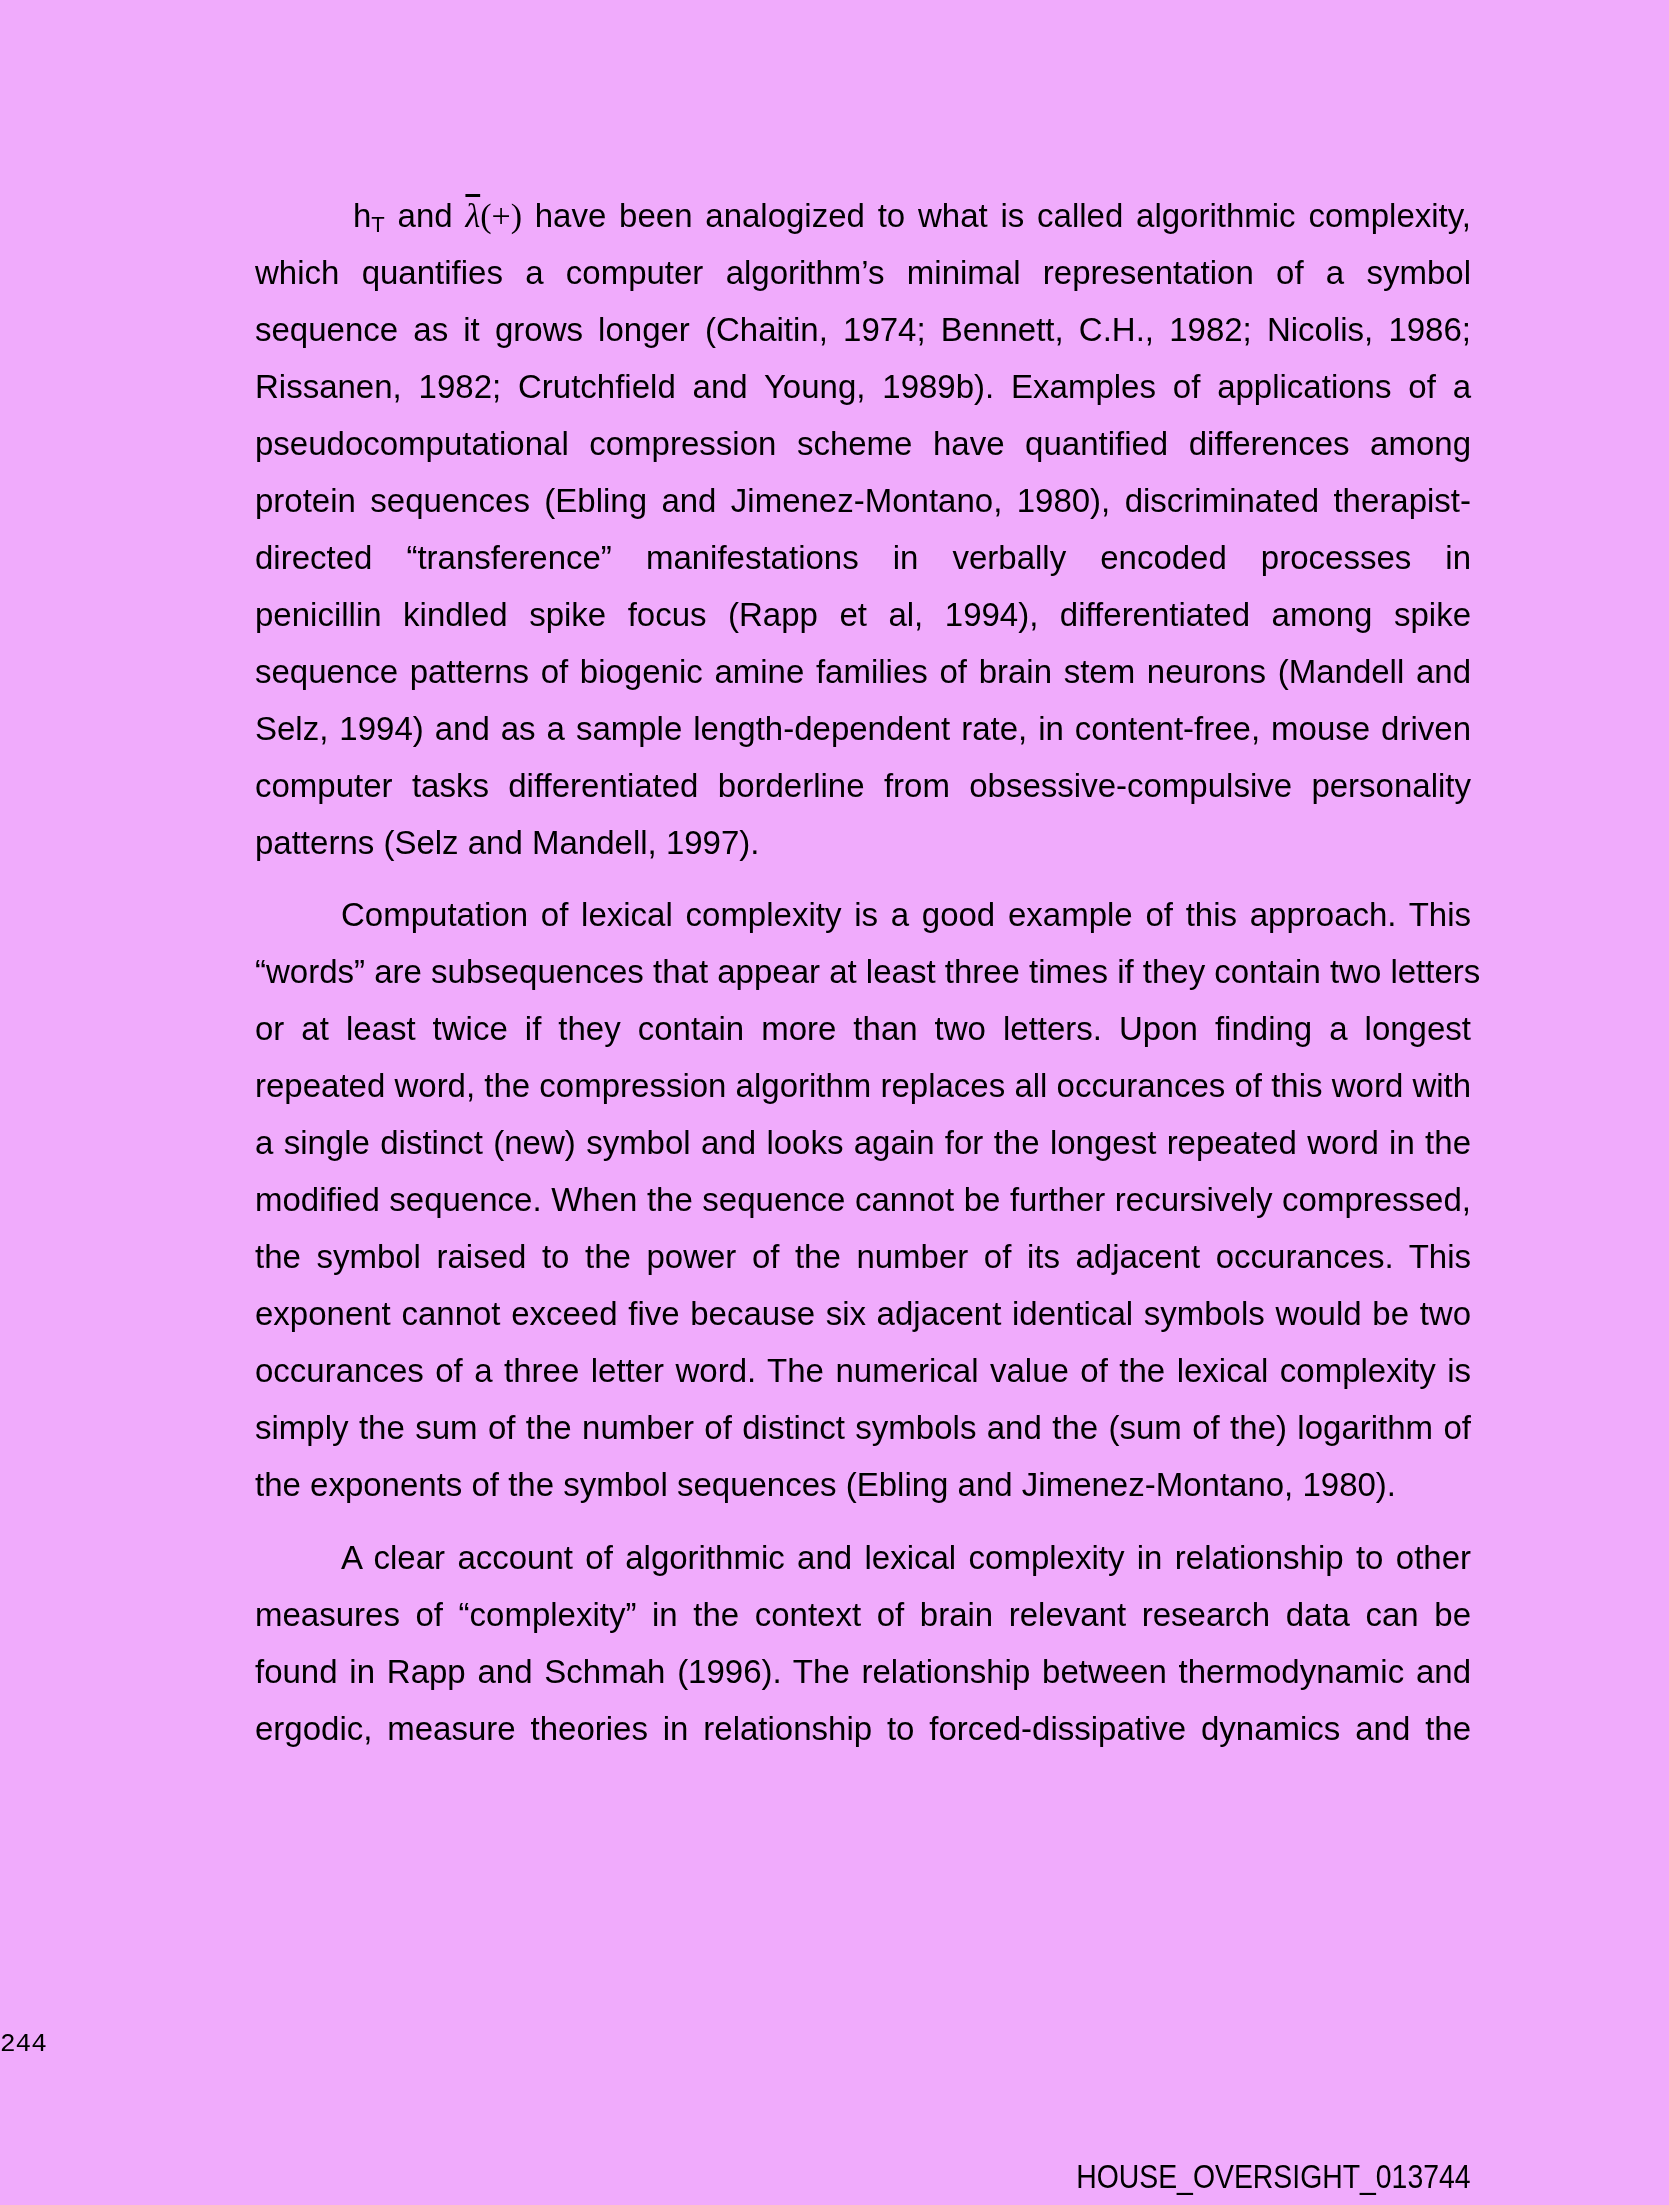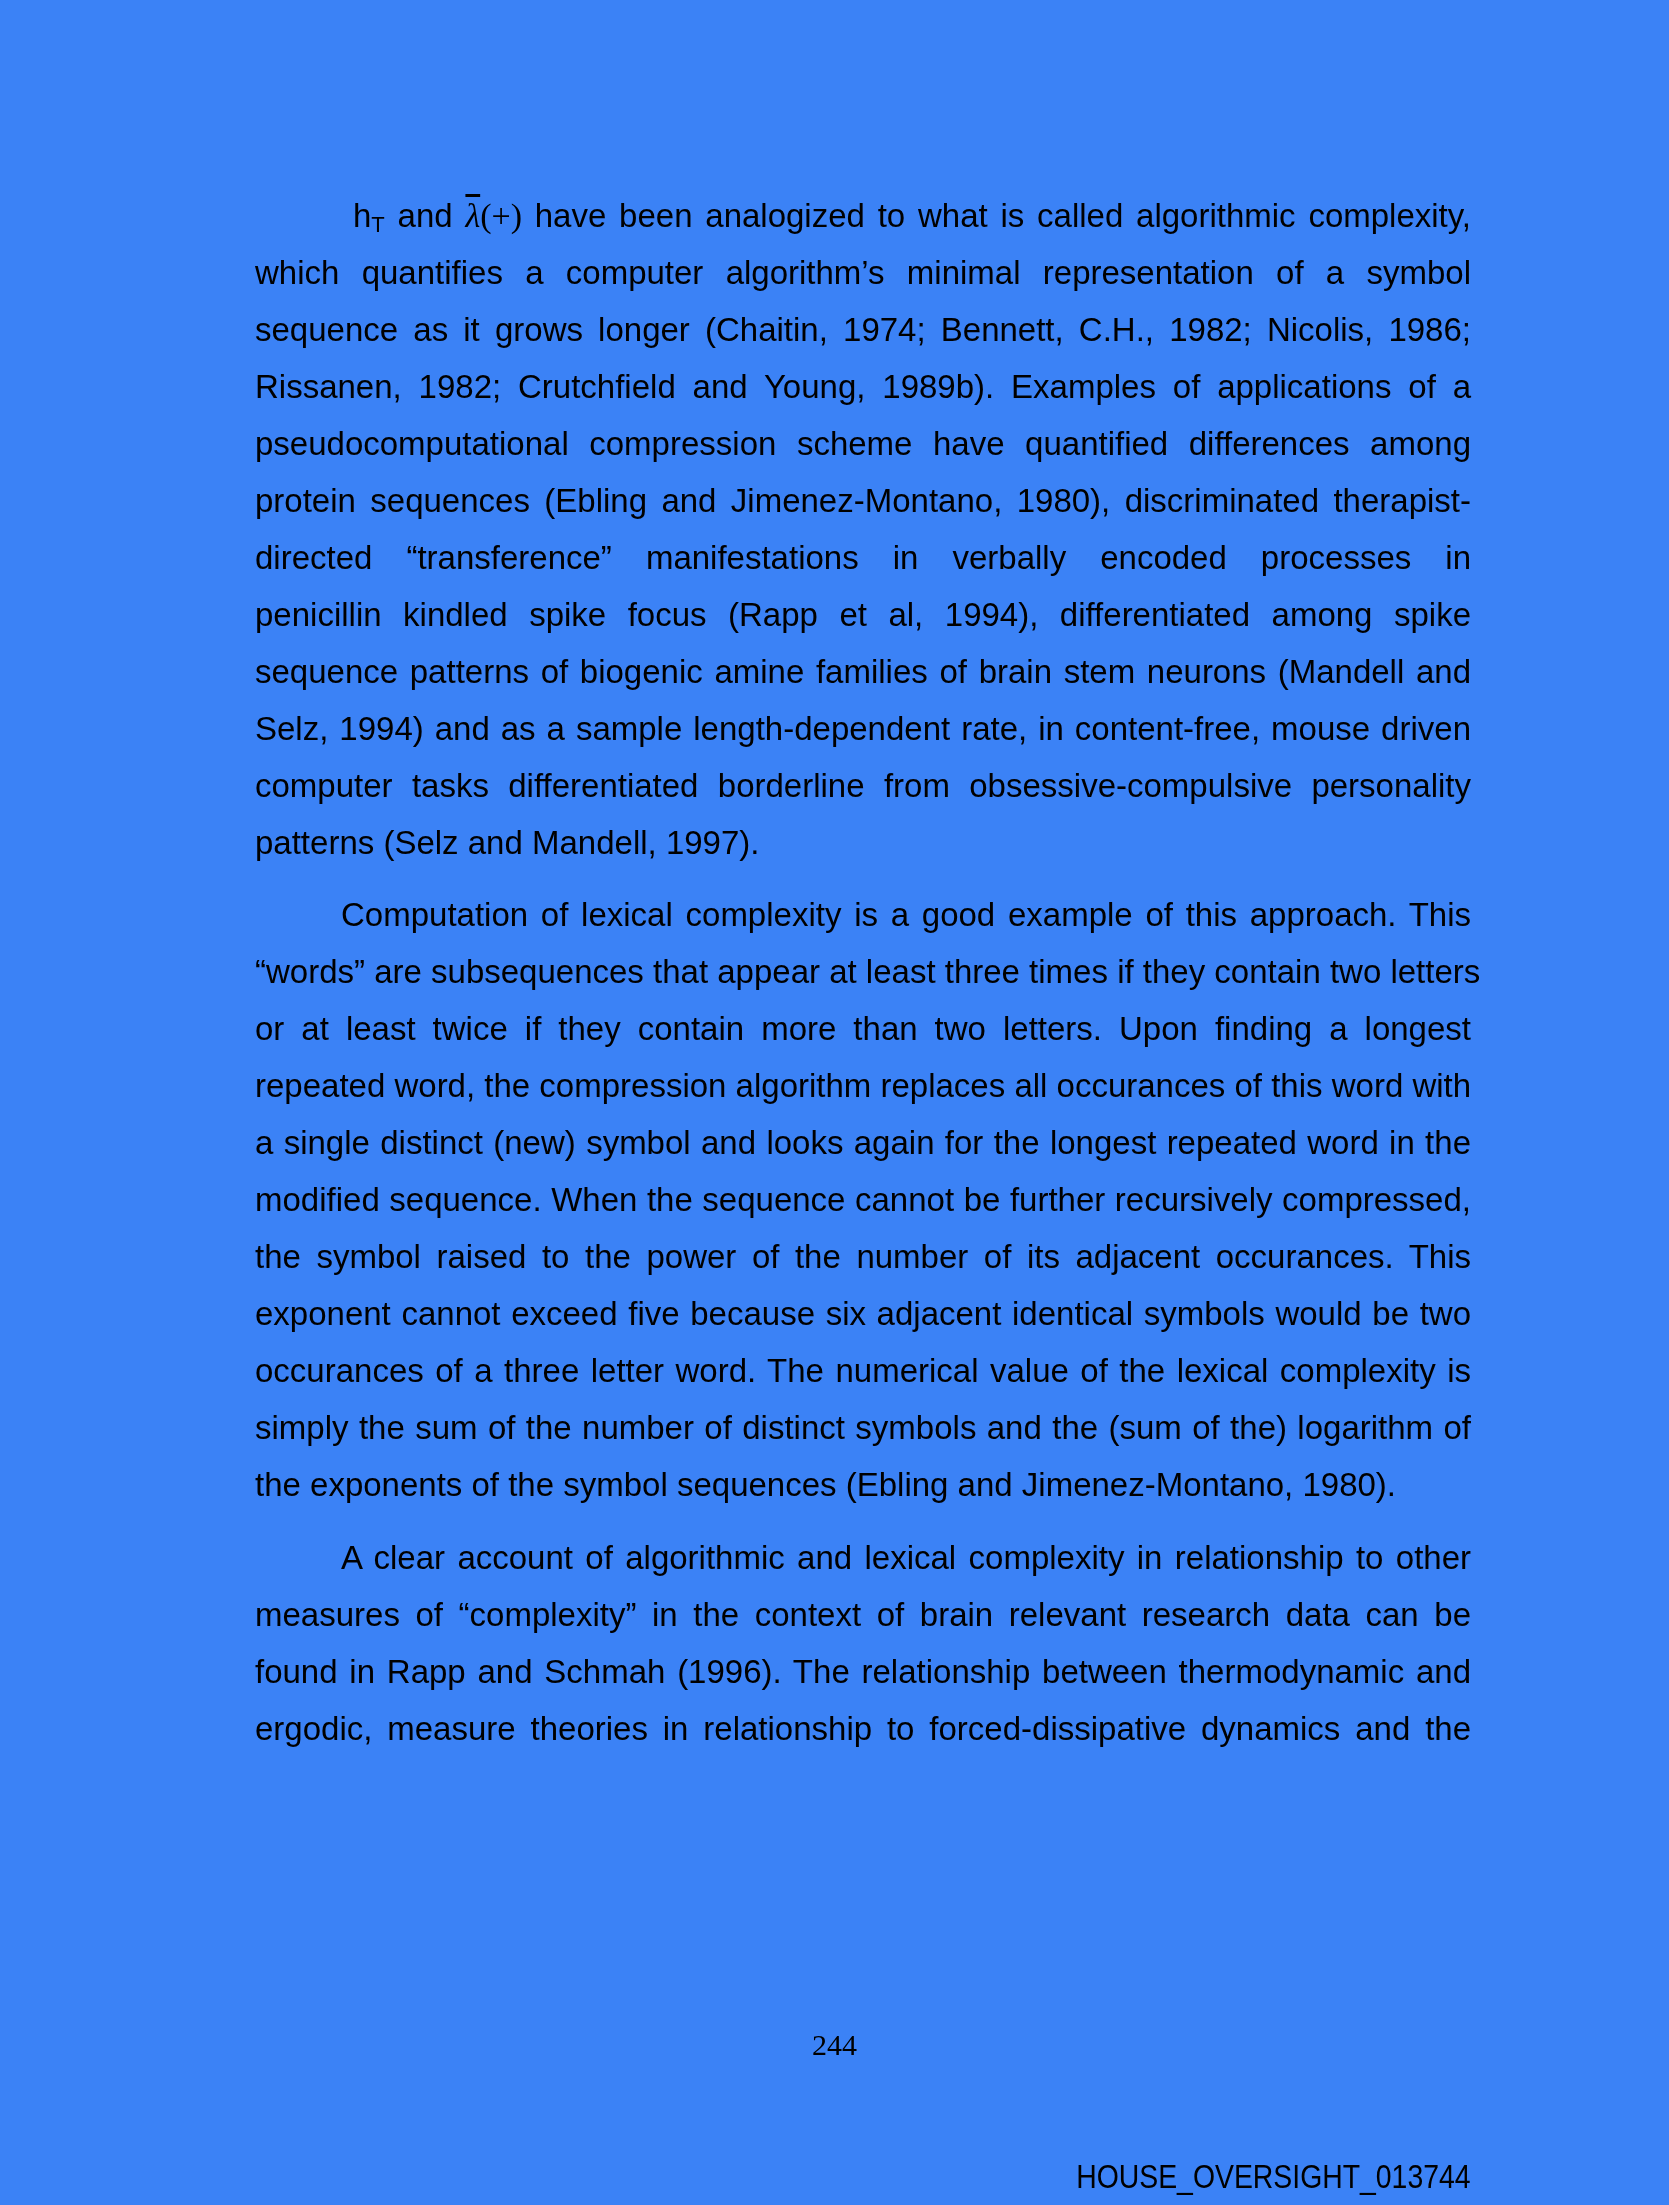--- a/index.html
+++ b/index.html
@@ -12,21 +12,21 @@
     height: 2205px;
     position: relative;
     overflow: hidden;
     color: #000000;
   }
   .page {
     position: absolute;
     left: 0; top: 0;
     width: 1669px;
     height: 2205px;
-    background: #3b82f6;
+    background: #f0abfc;
   }
   .body-text {
     position: absolute;
     left: 255px;
     top: 187px;
     width: 1216px;
     font-family: "Liberation Sans", "DejaVu Sans", sans-serif;
     font-size: 33px;
     line-height: 57px;
   }
@@ -64,23 +64,22 @@
   }
   .lambda-arg {
     font-family: "Liberation Serif", "DejaVu Serif", serif;
     font-size: 34px;
   }
   .page-number {
     position: absolute;
     left: 0;
     width: 1669px;
     top: 2028px;
-    text-align: center;
-    font-family: Liberation Serif, serif;
-    font-size: 30px;
+    font-family: Liberation Mono, monospace;
+    font-size: 26px;
     line-height: 33px;
   }
   .bates {
     position: absolute;
     right: 198px;
     top: 2157px;
     font-family: "Liberation Sans", "DejaVu Sans", sans-serif;
     font-size: 33px;
     line-height: 39px;
     transform: scaleX(0.86);

